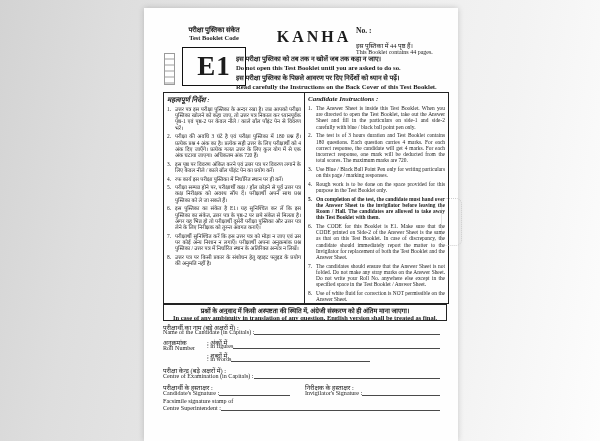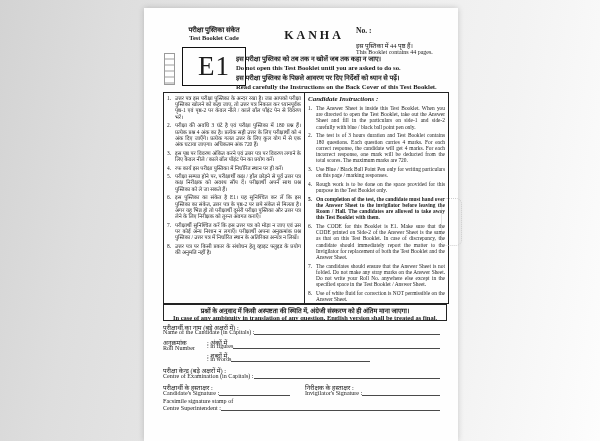--- a/index.html
+++ b/index.html
@@ -16,25 +16,25 @@
     box-shadow:0 0 6px rgba(0,0,0,.18);
   }
   .abs{position:absolute;}
   .b{font-weight:bold;}
 
   
   .code-label-hi{left:30px;top:17px;width:80px;font-size:6.8px;font-weight:bold;text-align:center;}
   .code-label-en{left:30px;top:26px;width:80px;font-size:6.4px;font-weight:bold;text-align:center;}
   .code-box{left:38px;top:39px;width:62px;height:37px;border:1.6px solid #111;
     display:flex;align-items:center;justify-content:center;}
-  .code-box span{font-size:27px;font-weight:normal;letter-spacing:1px;}
+  .code-box span{font-size:27px;font-weight:bold;letter-spacing:1px;}
   .seal{left:20px;top:45px;width:9px;height:30px;border:1px solid #9a9a9a;
     background:repeating-linear-gradient(180deg,#fff 0 4px,#cfcfcf 4px 6px);}
   .exam-title{left:105px;top:20px;width:130px;text-align:center;
-    font-size:12px;font-weight:bold;letter-spacing:3px;}
+    font-size:16px;font-weight:bold;letter-spacing:3px;}
   .no-label{left:212px;top:18px;font-size:7.6px;font-weight:bold;}
   .pages-hi{left:212px;top:33px;font-size:6.4px;}
   .pages-en{left:212px;top:41px;font-size:6px;}
   .warnings{left:92px;top:46px;width:212px;}
   .warnings div{font-size:6.7px;font-weight:bold;line-height:9.3px;white-space:nowrap;overflow:hidden;}
 
   
   .inst-wrap{left:19px;top:84px;width:284px;height:210px;border:1.2px solid #222;display:flex;}
   .inst-col{height:100%;overflow:hidden;box-sizing:border-box;padding:2px 3px;}
   .inst-col.hi{width:141px;border-right:1.1px solid #222;}
@@ -75,20 +75,21 @@
   <div class="abs warnings">
 
   <div class="b">इस परीक्षा पुस्तिका को तब तक न खोलें जब तक कहा न जाए।</div>
       <div class="b">Do not open this Test Booklet until you are asked to do so.</div>
       <div class="b">इस परीक्षा पुस्तिका के पिछले आवरण पर दिए निर्देशों को ध्यान से पढ़ें।</div>
       <div class="b">Read carefully the Instructions on the Back Cover of this Test Booklet.</div>
     </div>
 
   <div class="abs inst-wrap">
     <div class="inst-col hi">
+      <div class="inst-title">महत्वपूर्ण निर्देश :</div>
       <div>
 
           <div class="inst-item">
             <span class="n">1.</span>
             <span class="t">उत्तर पत्र इस परीक्षा पुस्तिका के अन्दर रखा है। जब आपको परीक्षा पुस्तिका खोलने को कहा जाए, तो उत्तर पत्र निकाल कर ध्यानपूर्वक पृष्ठ-1 एवं पृष्ठ-2 पर केवल नीले / काले बॉल पॉइंट पेन से विवरण भरें।</span>
           </div>
 
           <div class="inst-item">
             <span class="n">2.</span>
             <span class="t">परीक्षा की अवधि 3 घंटे है एवं परीक्षा पुस्तिका में 180 प्रश्न हैं। प्रत्येक प्रश्न 4 अंक का है। प्रत्येक सही उत्तर के लिए परीक्षार्थी को 4 अंक दिए जाएँगे। प्रत्येक गलत उत्तर के लिए कुल योग में से एक अंक घटाया जाएगा। अधिकतम अंक 720 हैं।</span>

